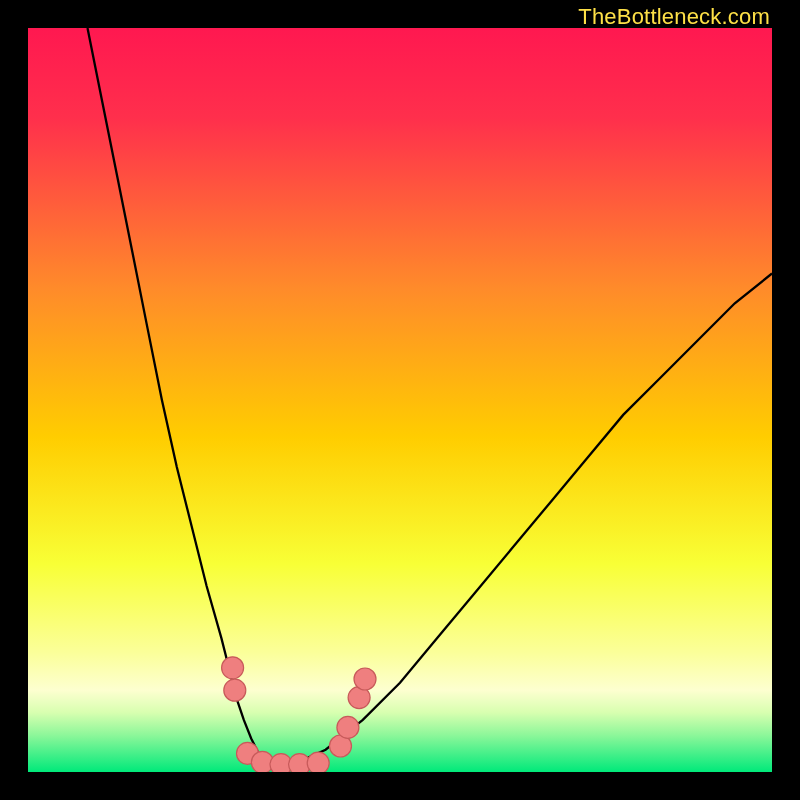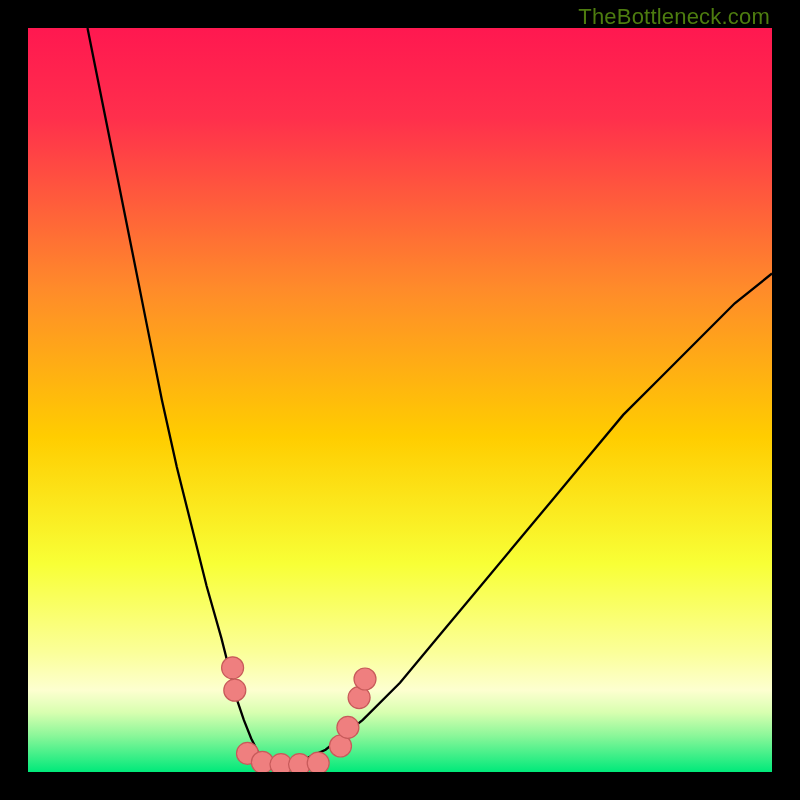--- a/index.html
+++ b/index.html
@@ -21,21 +21,21 @@
     position: absolute;
     top: 28px;
     left: 28px;
     width: 744px;
     height: 744px;
   }
   .watermark {
     position: absolute;
     top: 4px;
     right: 30px;
-    color: #4d7c0f;
+    color: #fde047;
     font-size: 22px;
     font-weight: 500;
     letter-spacing: 0.2px;
   }
   svg {
     display: block;
   }
 </style>
 </head>
 <body>

